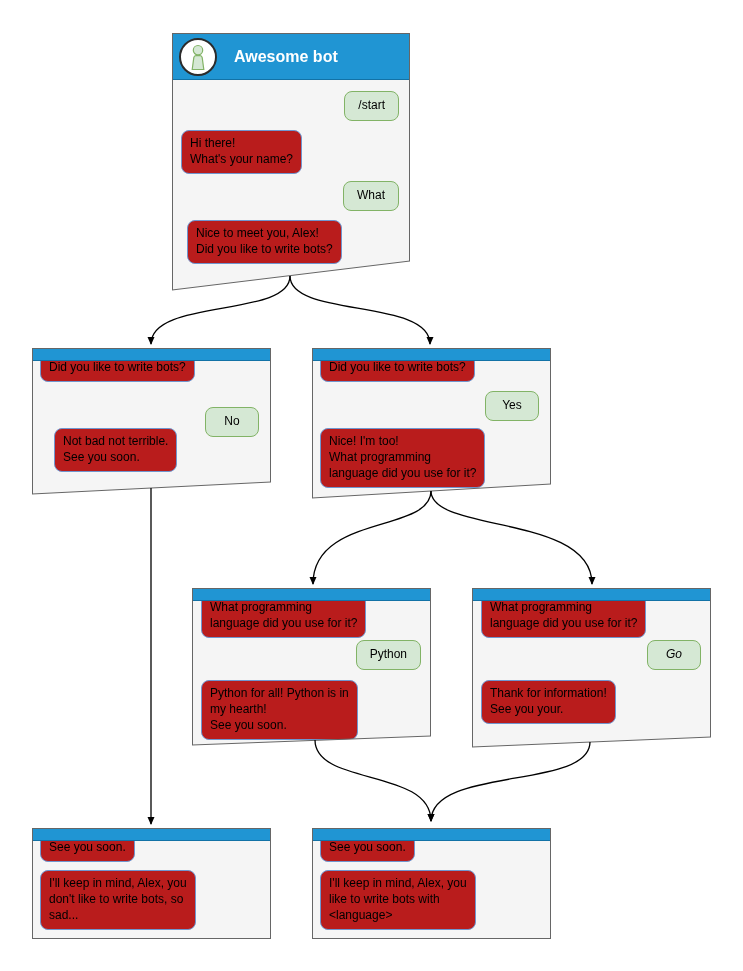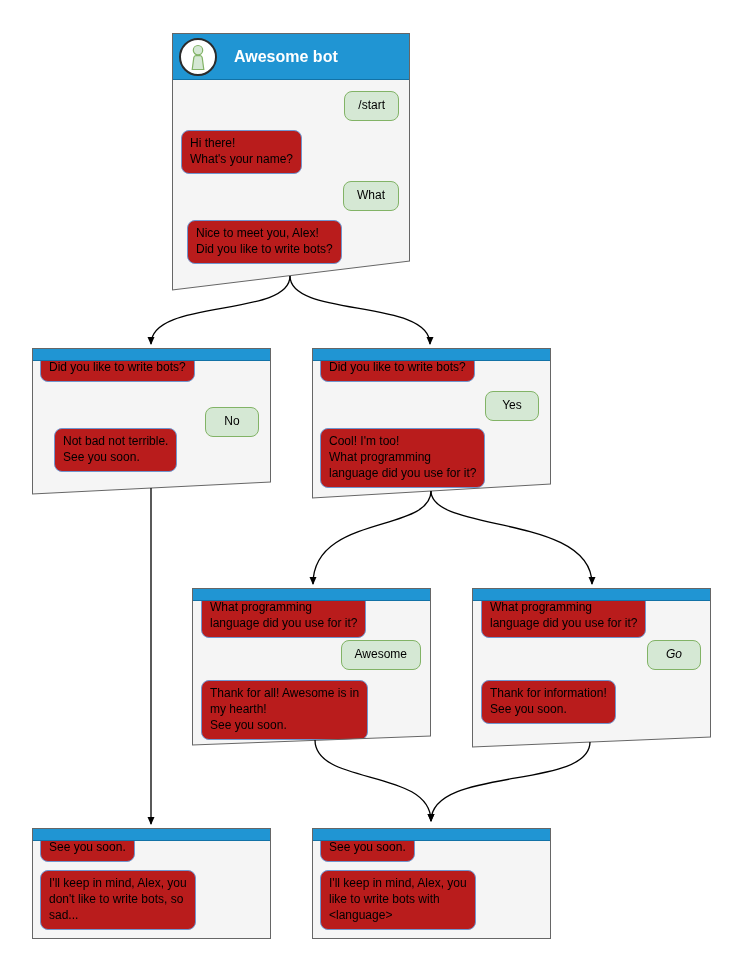--- a/index.html
+++ b/index.html
@@ -79,42 +79,42 @@
   <div class="bub bot" style="left:7px;top:5px;">Did you like to write bots?</div>
   <div class="bub user" style="right:11px;top:42px;margin-top:16px;">No</div>
   <div class="bub bot" style="left:21px;top:79px;">Not bad not terrible.
 See you soon.</div>
 </div>
 
 <div class="win slant w-yes">
   <div class="strip"></div>
   <div class="bub bot" style="left:7px;top:5px;">Did you like to write bots?</div>
   <div class="bub user" style="right:11px;top:42px;">Yes</div>
-  <div class="bub bot" style="left:7px;top:79px;">Cool! I'm too!
+  <div class="bub bot" style="left:7px;top:79px;">Nice! I'm too!
 What programming
 language did you use for it?</div>
 </div>
 
 <div class="win slant w-py">
   <div class="strip"></div>
   <div class="bub bot" style="left:8px;top:5px;">What programming
 language did you use for it?</div>
-  <div class="bub user" style="right:9px;top:51px;">Awesome</div>
-  <div class="bub bot" style="left:8px;top:91px;">Thank for all! Awesome is in
+  <div class="bub user" style="right:9px;top:51px;">Python</div>
+  <div class="bub bot" style="left:8px;top:91px;">Python for all! Python is in
 my hearth!
 See you soon.</div>
 </div>
 
 <div class="win slant w-go">
   <div class="strip"></div>
   <div class="bub bot" style="left:8px;top:5px;">What programming
 language did you use for it?</div>
   <div class="bub user" style="right:9px;top:51px;font-style:italic;">Go</div>
   <div class="bub bot" style="left:8px;top:91px;">Thank for information!
-See you soon.</div>
+See you your.</div>
 </div>
 
 <div class="win w-end-no">
   <div class="strip"></div>
   <div class="bub bot" style="left:7px;top:5px;">See you soon.</div>
   <div class="bub bot" style="left:7px;top:41px;">I'll keep in mind, Alex, you
 don't like to write bots, so
 sad...</div>
 </div>
 

